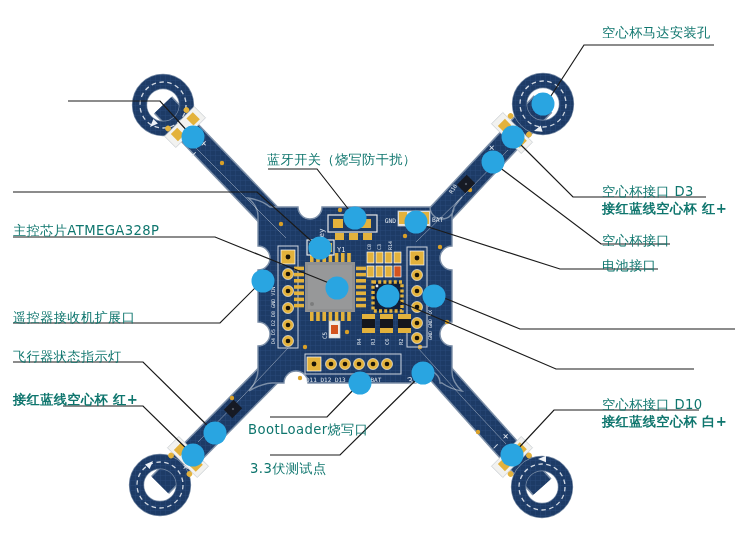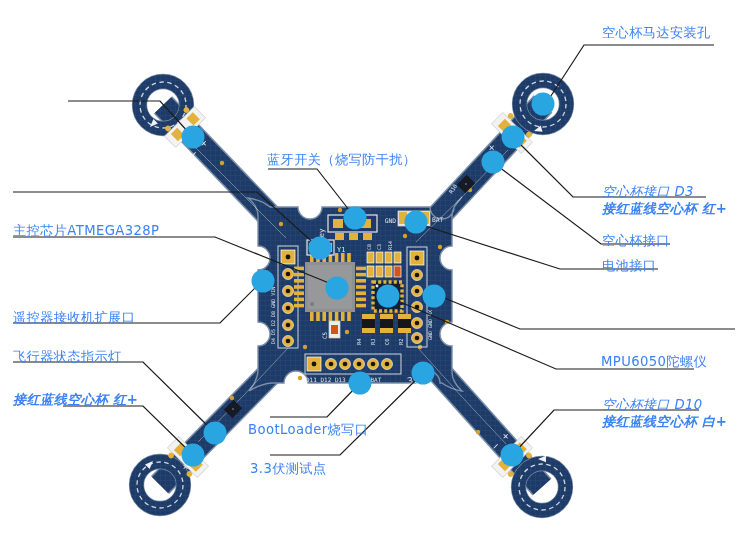--- a/index.html
+++ b/index.html
@@ -1,21 +1,21 @@
 <!DOCTYPE html>
 <html><head>
 <meta charset="utf-8">
 <style>
   html,body{margin:0;padding:0;background:#fff;}
   .stage{position:relative;width:738px;height:548px;background:#ffffff;overflow:hidden;
          font-family:"DejaVu Sans",sans-serif;}
   .stage svg{position:absolute;left:0;top:0;}
-  .lbl{position:absolute;font-size:13.2px;line-height:19px;color:#3b82f6;
+  .lbl{position:absolute;font-size:13.2px;line-height:19px;color:#0f766e;
        letter-spacing:.4px;white-space:nowrap;}
-  .lbl.lh17{line-height:17px;font-style:italic;}
+  .lbl.lh17{line-height:17px;}
   .lbl .b{font-weight:bold;}
   .lbl .r{display:block;width:88px;text-align:right;}
   .ss{fill:#dde4ec;font-family:"DejaVu Sans Mono",monospace;}
 </style>
 </head>
 <body>
 
 <div class="stage">
 
 <svg width="738" height="548" viewBox="0 0 738 548">
@@ -353,21 +353,20 @@
 <div class="lbl" style="left:267px;top:150px">蓝牙开关（烧写防干扰）</div>
 <div class="lbl" style="left:13px;top:221px">主控芯片ATMEGA328P</div>
 <div class="lbl lh17" style="left:602px;top:183px">
   <span style="display:block">空心杯接口 D3</span>
   <span class="b" style="display:block">接红蓝线空心杯 红+</span>
 </div>
 <div class="lbl" style="left:602px;top:231px">空心杯接口</div>
 <div class="lbl" style="left:602px;top:256px">电池接口</div>
 <div class="lbl" style="left:13px;top:308px">遥控器接收机扩展口</div>
 <div class="lbl" style="left:13px;top:347px">飞行器状态指示灯</div>
-<div class="lbl" style="left:601px;top:352px">MPU6050陀螺仪</div>
 <div class="lbl lh17" style="left:13px;top:391px">
   <span class="b" style="display:block">接红蓝线空心杯 红+</span>
 </div>
 <div class="lbl" style="left:248px;top:420px">BootLoader烧写口</div>
 <div class="lbl" style="left:250px;top:459px">3.3伏测试点</div>
 <div class="lbl lh17" style="left:602px;top:396px">
   <span style="display:block">空心杯接口 D10</span>
   <span class="b" style="display:block">接红蓝线空心杯 白+</span>
 </div>
 

